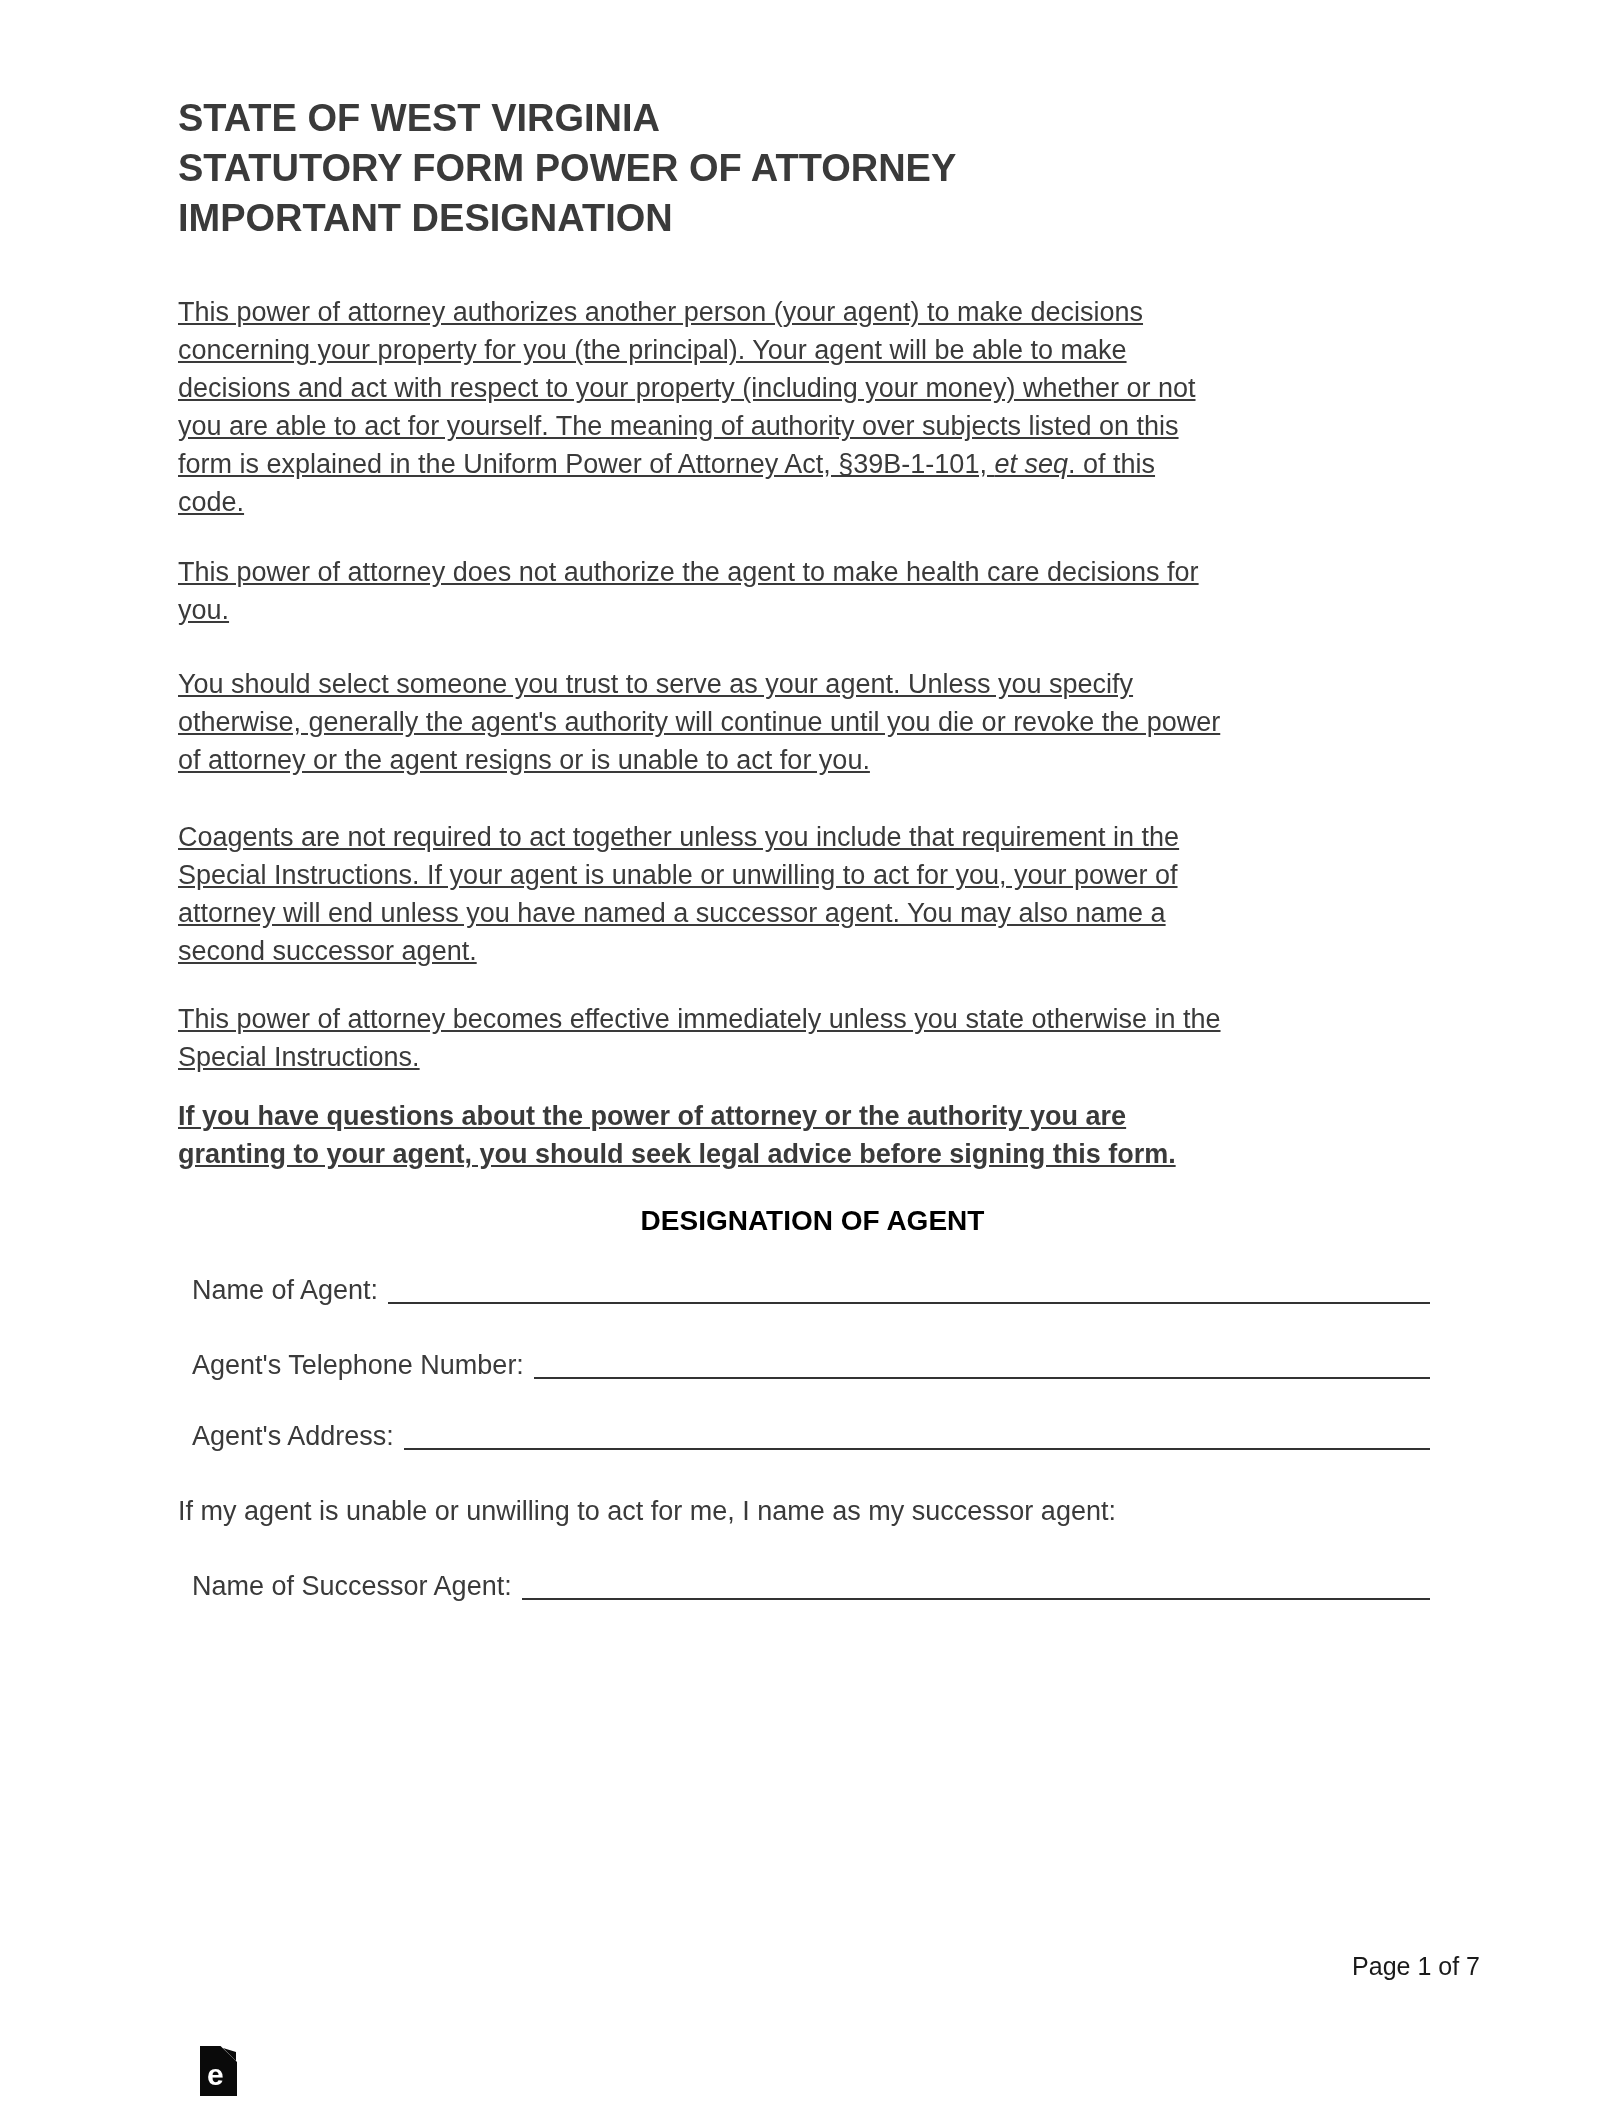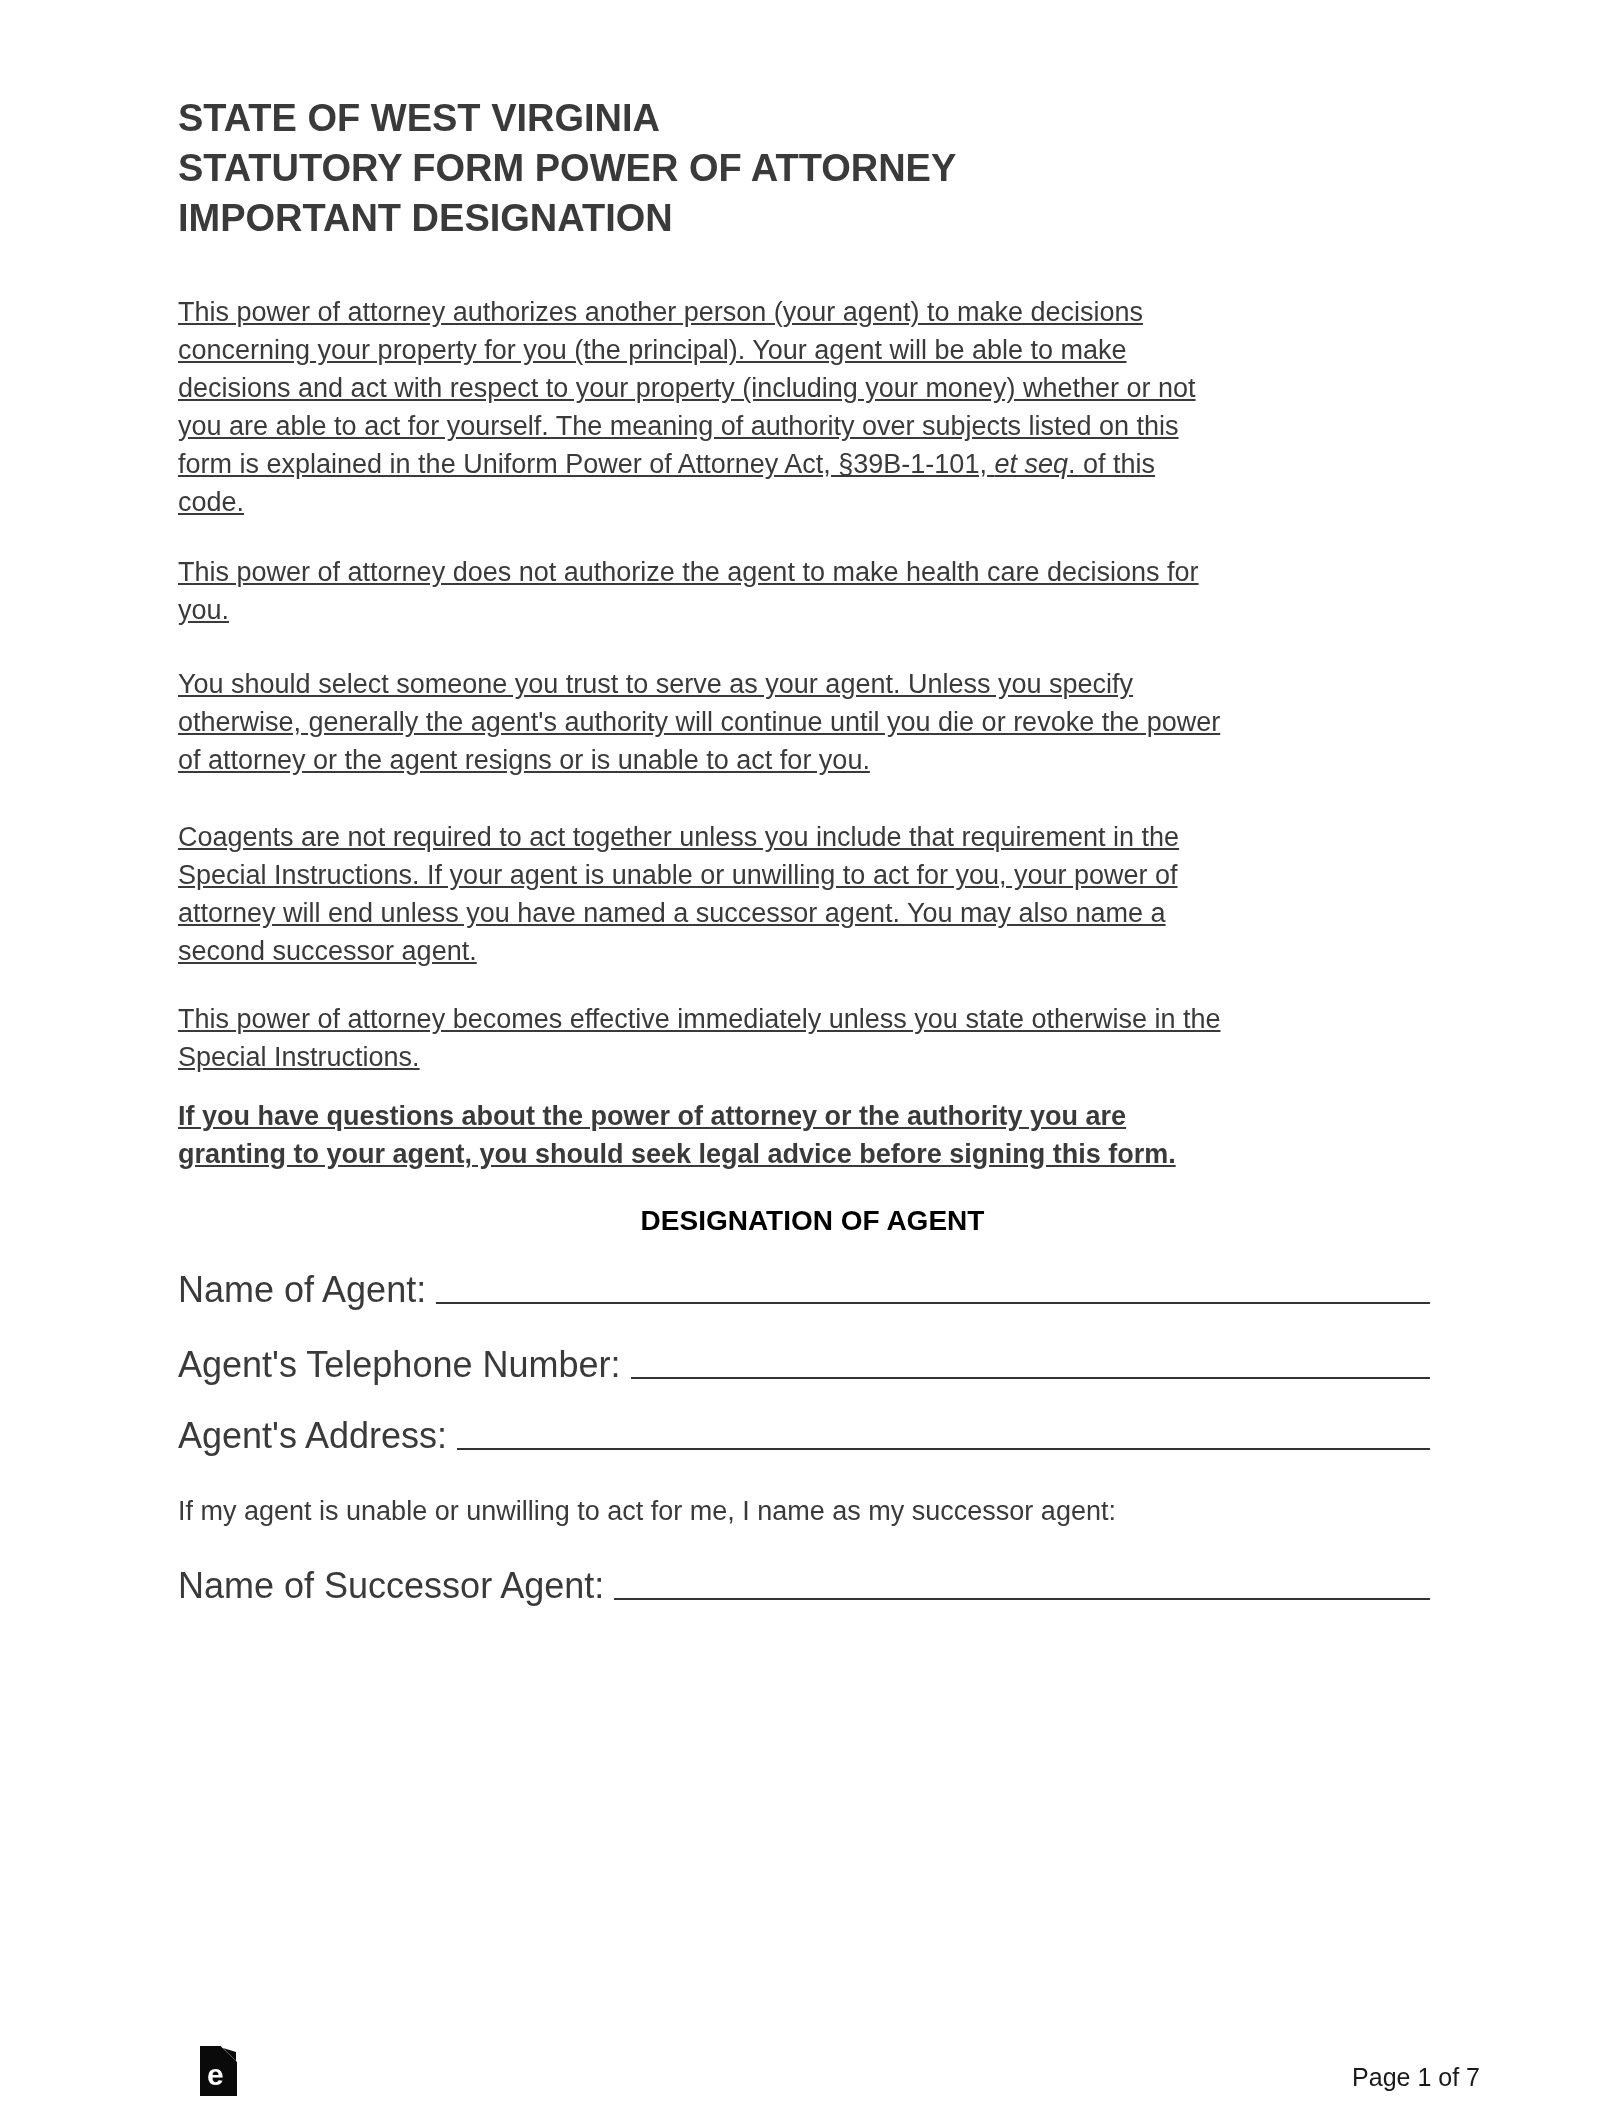--- a/index.html
+++ b/index.html
@@ -57,22 +57,23 @@
     white-space: pre-line;
   }
   .inline-blank {
     display: inline-block;
     width: 470px;
     border-bottom: 2px solid #333333;
     margin: 0 9px;
   }
   .field-row {
     display: flex;
-    font-size: 36px;
+    font-size: 27px;
     line-height: 38px;
+    margin-left: 14px;
   }
   .field-row .fill-line {
     flex: 1;
     align-self: flex-end;
     border-bottom: 2px solid #333333;
     margin: 0 17px 5px 10px;
   }
   .mt-r1 { margin-top: 31px; }
   .mt-r2 { margin-top: 33px; }
   .mt-r3 { margin-top: 37px; }
@@ -85,21 +86,21 @@
   }
   .footer-logo {
     position: absolute;
     left: 200px;
     top: 1953px;
     width: 37px;
     height: 50px;
   }
   .page-number {
     position: absolute;
-    top: 1969px;
+    top: 1858px;
     right: 144px;
     font-size: 25px;
     line-height: 30px;
     color: #1a1a1a;
   }
 </style>
 </head>
 <body>
 
 <div class="page">

